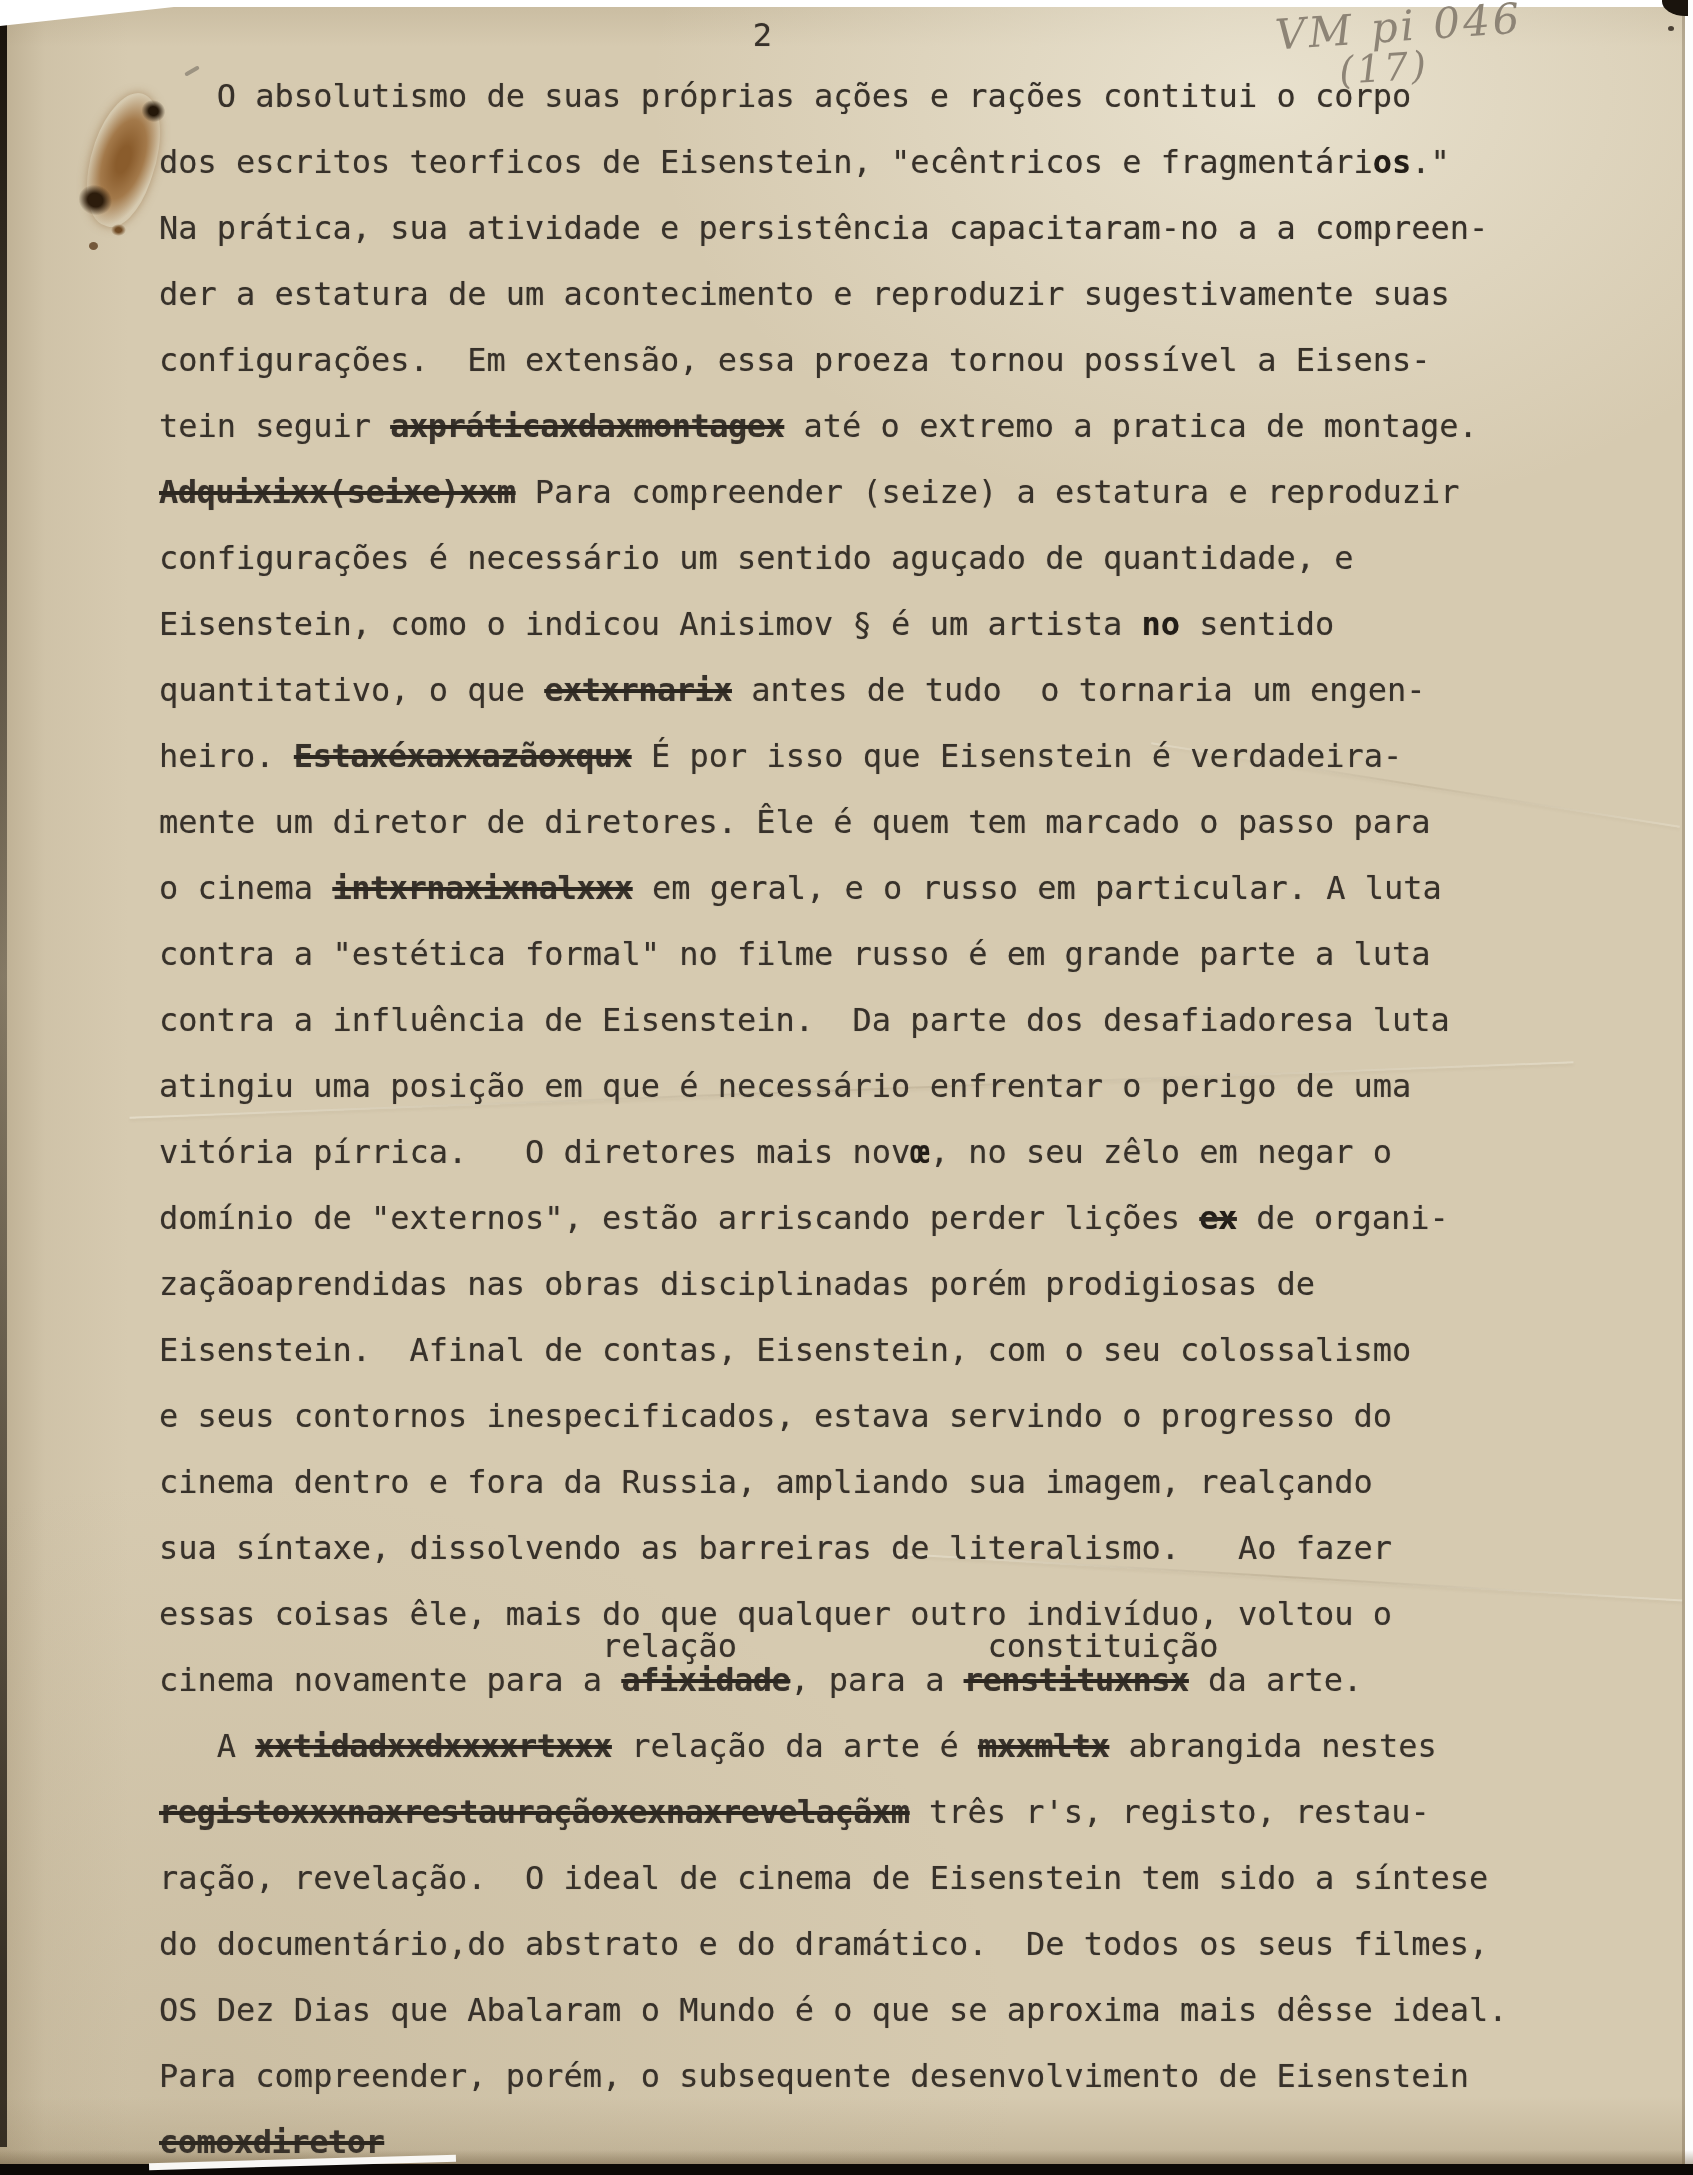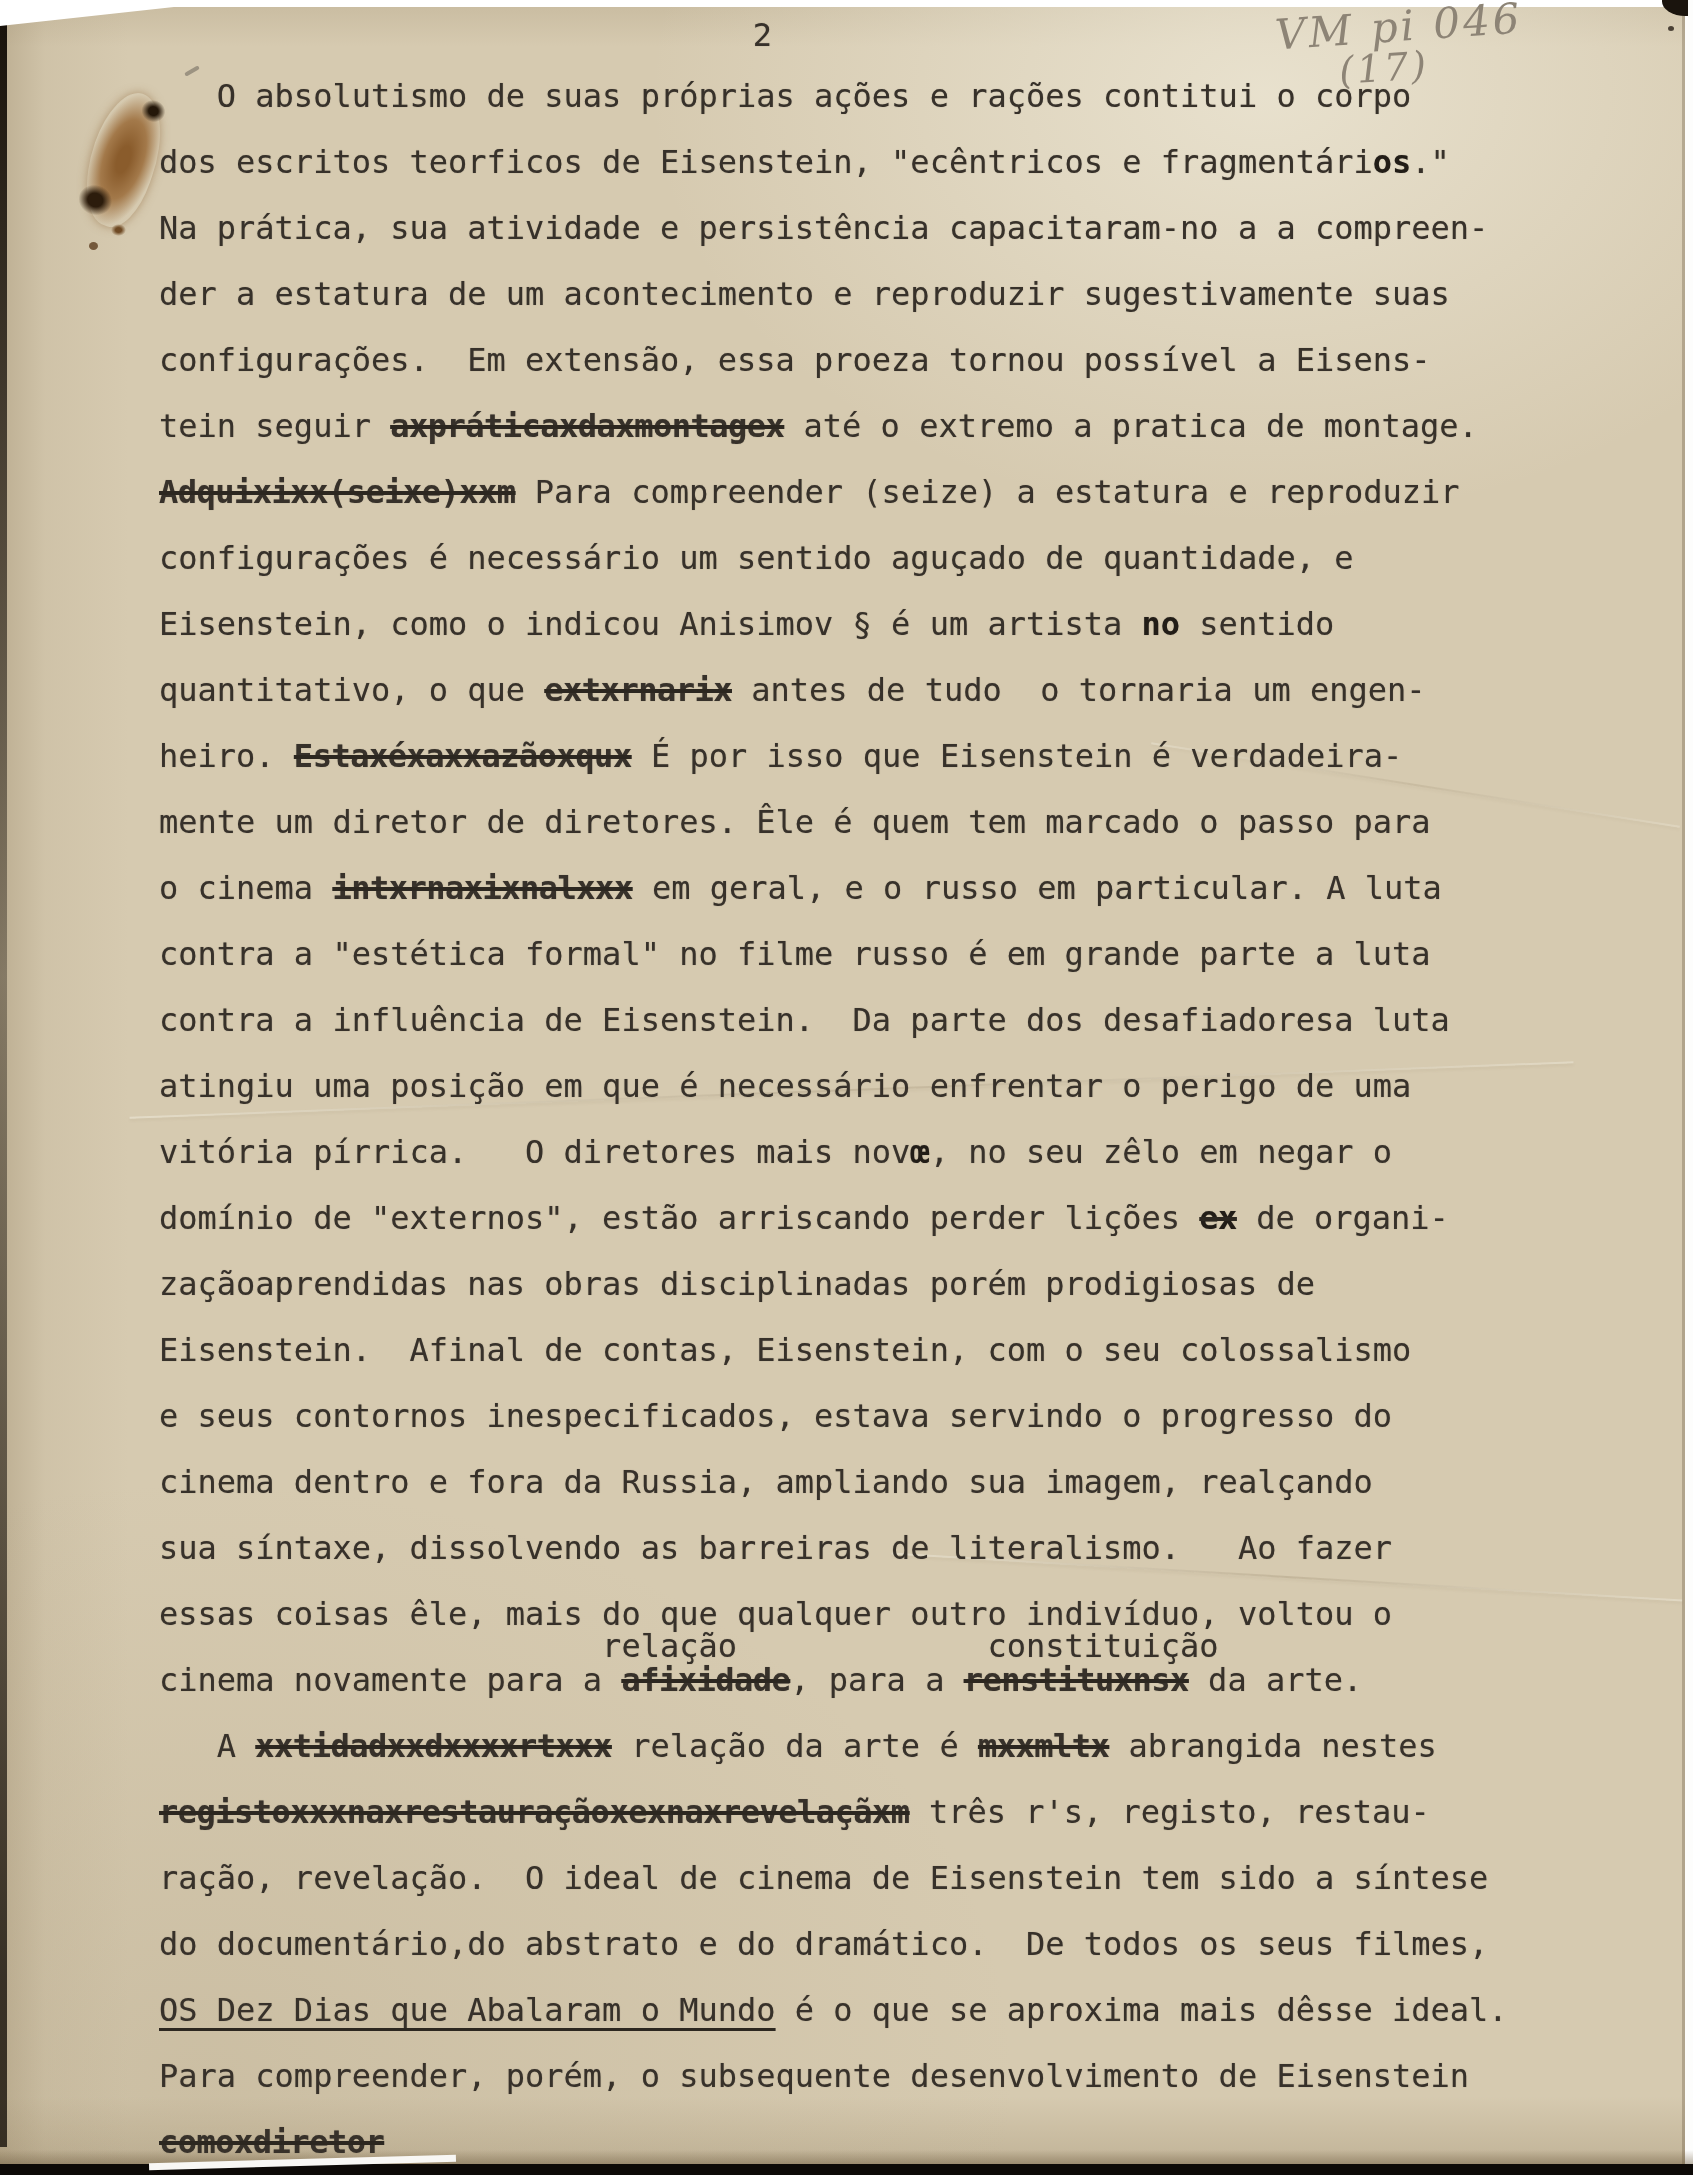--- a/index.html
+++ b/index.html
@@ -70,21 +70,20 @@
   .seg{}
   .xout{
     text-decoration:line-through;
     text-decoration-thickness:.14em;
     text-decoration-color:#2c2720;
     font-weight:700;
     letter-spacing:-0.5px;
   }
   .ovr{font-weight:700;color:#221d17;text-align:right;}
   .und{
-    text-decoration:underline;
     text-decoration-thickness:3px;
     text-underline-offset:7px;
     text-decoration-color:#2c2720;
   }
   
   .handwrite{
     position:absolute;color:#8d8476;
     font-family:"DejaVu Serif", serif;font-style:italic;
     transform:rotate(-4deg);letter-spacing:3px;
   }

